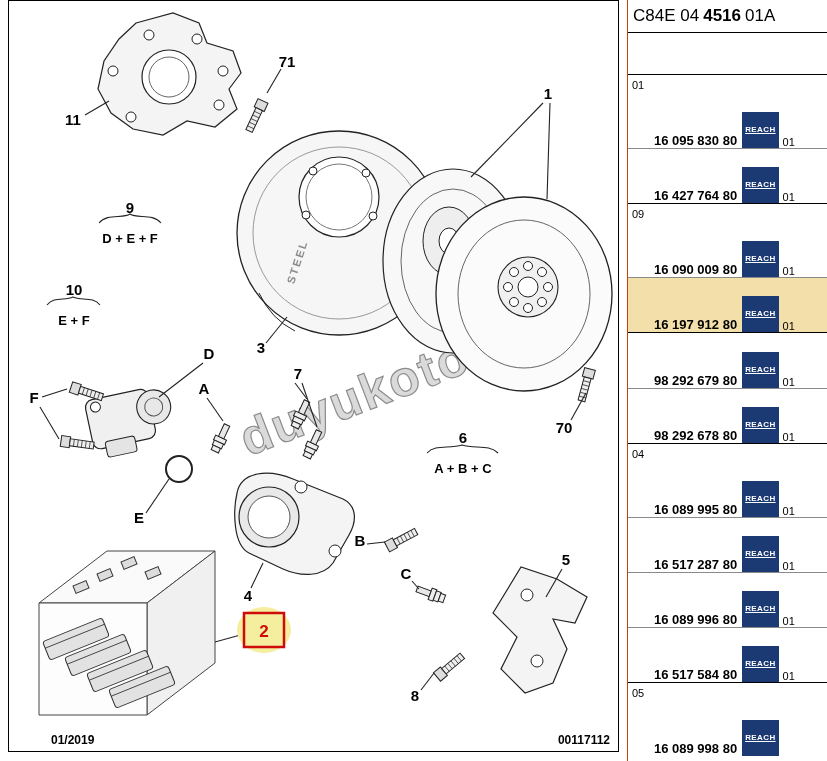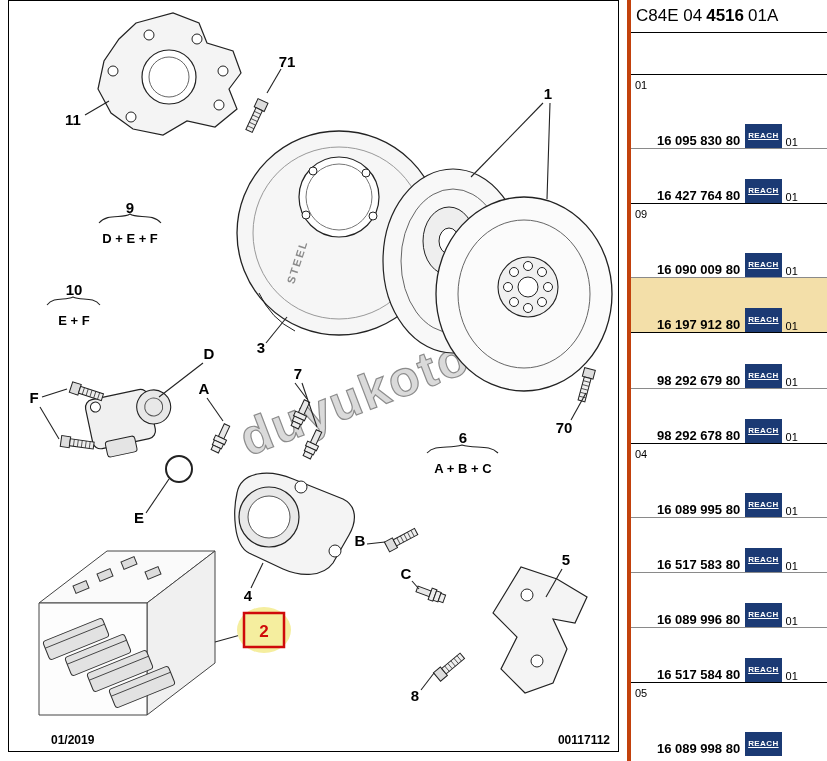--- a/index.html
+++ b/index.html
@@ -9,32 +9,32 @@
   
   .diagram-frame{position:absolute;left:8px;top:0;width:611px;height:752px;
                  border:1px solid #000;background:#fff;box-sizing:border-box;}
   .diagram-frame svg{display:block;}
   .stamp{position:absolute;bottom:4px;font-size:12px;font-weight:bold;color:#000;}
   .stamp.date{left:10px;margin-left:32px;}
   .stamp.docnum{right:8px;}
 
   
   .parts-panel{position:absolute;left:627px;top:0;width:200px;height:761px;
-               border-left:4px solid #c2410c;background:#fff;box-sizing:border-box;overflow:hidden;}
+               border-left:1px solid #c2410c;background:#fff;box-sizing:border-box;overflow:hidden;}
   .code-header{height:32px;border-bottom:1px solid #000;display:flex;align-items:center;
                padding-left:5px;font-size:17px;color:#000;white-space:nowrap;gap:4px;}
   .code-header .b{font-weight:bold;}
   .groups{margin-top:41px;}
   .group{border-top:1px solid #000;}
   .item-no{font-size:11px;color:#000;padding:3px 0 0 4px;height:15px;line-height:14px;}
   .prow{height:55px;display:flex;align-items:flex-end;padding-left:26px;box-sizing:border-box;}
   .prow + .prow{border-top:1px solid #8a8a8a;}
   .prow .part{font-weight:bold;font-size:13px;color:#000;white-space:nowrap;}
   .reach{background:#1b3a74;color:#fff;font-size:8px;font-weight:bold;
-         text-decoration:underline;padding:7px 3px;margin-left:5px;letter-spacing:.4px;
+         text-decoration:underline;padding:13px 3px;margin-left:5px;letter-spacing:.4px;
          display:inline-block;line-height:10px;cursor:pointer;}
   .qty{font-size:11px;color:#000;margin-left:4px;}
   .prow.highlight{background:#f3dfa9;}
 
   
   text{font-family:"Liberation Sans",sans-serif;}
   .callout{font-size:15px;font-weight:bold;fill:#000;}
   .letters{font-size:13px;font-weight:bold;fill:#000;}
   .leader{stroke:#222;stroke-width:1.1;fill:none;}
   .part-line{stroke:#222;stroke-width:1.2;fill:#f4f4f4;}
@@ -293,21 +293,21 @@
       </div>
 
       <div class="group">
         <div class="item-no">04</div>
         <div class="prow">
           <span class="part">16 089 995 80</span>
           <span class="reach">REACH</span>
           <span class="qty">01</span>
         </div>
         <div class="prow">
-          <span class="part">16 517 583 80</span>
+          <span class="part">16 517 287 80</span>
           <span class="reach">REACH</span>
           <span class="qty">01</span>
         </div>
         <div class="prow">
           <span class="part">16 089 996 80</span>
           <span class="reach">REACH</span>
           <span class="qty">01</span>
         </div>
         <div class="prow">
           <span class="part">16 517 584 80</span>

